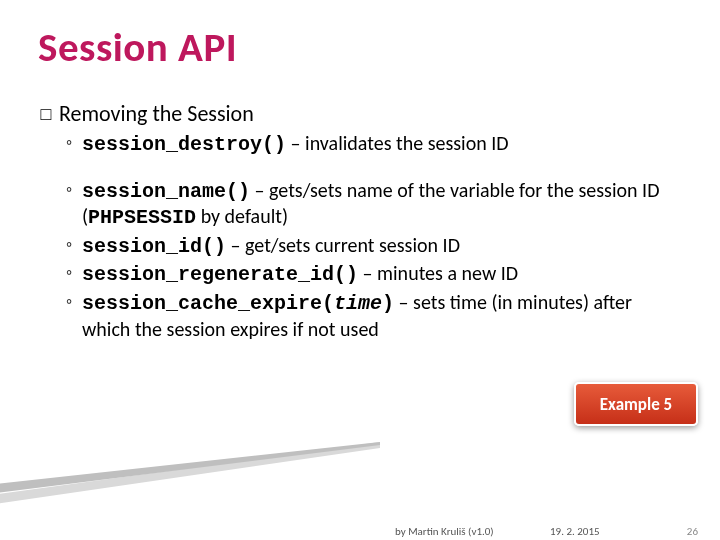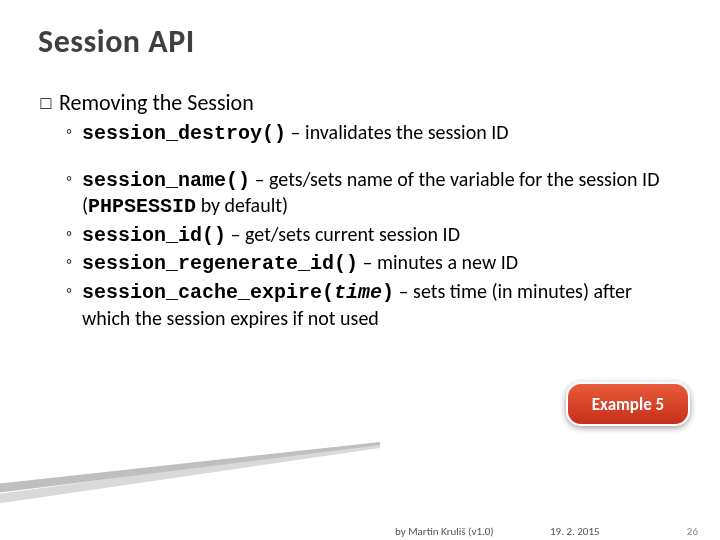--- a/index.html
+++ b/index.html
@@ -1,24 +1,24 @@
 <!DOCTYPE html>
 <html><head>
 <meta charset="utf-8">
 <style>
   html,body{margin:0;padding:0;width:720px;height:540px;background:#fff;font-family:Calibri,Arial,sans-serif;color:#000;position:relative;overflow:hidden}
   .slide{padding:22px 38px 0 38px}
-  .title{font-size:32px;font-weight:700;color:#404040;letter-spacing:.5px;margin:0 0 28px 0}
+  .title{font-size:41px;font-weight:700;color:#be185d;letter-spacing:.5px;margin:0 0 28px 0}
   .sec{font-size:22px;font-weight:400;margin:16px 0 4px 0}
   .sq{font-family:Arial,sans-serif;font-size:18px;display:inline-block;width:16px;text-align:center;vertical-align:1px}
   .sub{margin:0 0 20px 28px;padding:0;list-style:none}
   .sub li{font-size:20px;line-height:1.28;margin-bottom:2px;position:relative;padding-left:16px}
   .sub li::before{content:"\25E6";position:absolute;left:0;top:0;font-size:18px;color:#333}
   .code{font-family:"Courier New",monospace;font-weight:700}
-  .badge{position:absolute;right:30px;top:382px;width:120px;height:40px;background:linear-gradient(#e75b3a,#c62f18);border:2px solid #fff;border-radius:15px;box-shadow:0 2px 6px rgba(0,0,0,.4);color:#fff;font-weight:700;font-size:17px;display:flex;align-items:center;justify-content:center}
+  .badge{position:absolute;right:22px;top:382px;width:120px;height:40px;background:linear-gradient(#e75b3a,#c62f18);border:2px solid #fff;border-radius:5px;box-shadow:0 2px 6px rgba(0,0,0,.4);color:#fff;font-weight:700;font-size:17px;display:flex;align-items:center;justify-content:center}
   .wedge{position:absolute;left:-60px;bottom:28px;width:440px;height:70px;pointer-events:none}
   .footer{position:absolute;bottom:15px;left:0;width:720px;font-size:11px;color:#555}
   .footer .author{position:absolute;left:395px}
   .footer .date{position:absolute;left:550px}
   .footer .num{position:absolute;right:22px;color:#888}
 </style>
 </head>
 <body>
 
 <div class="slide">

